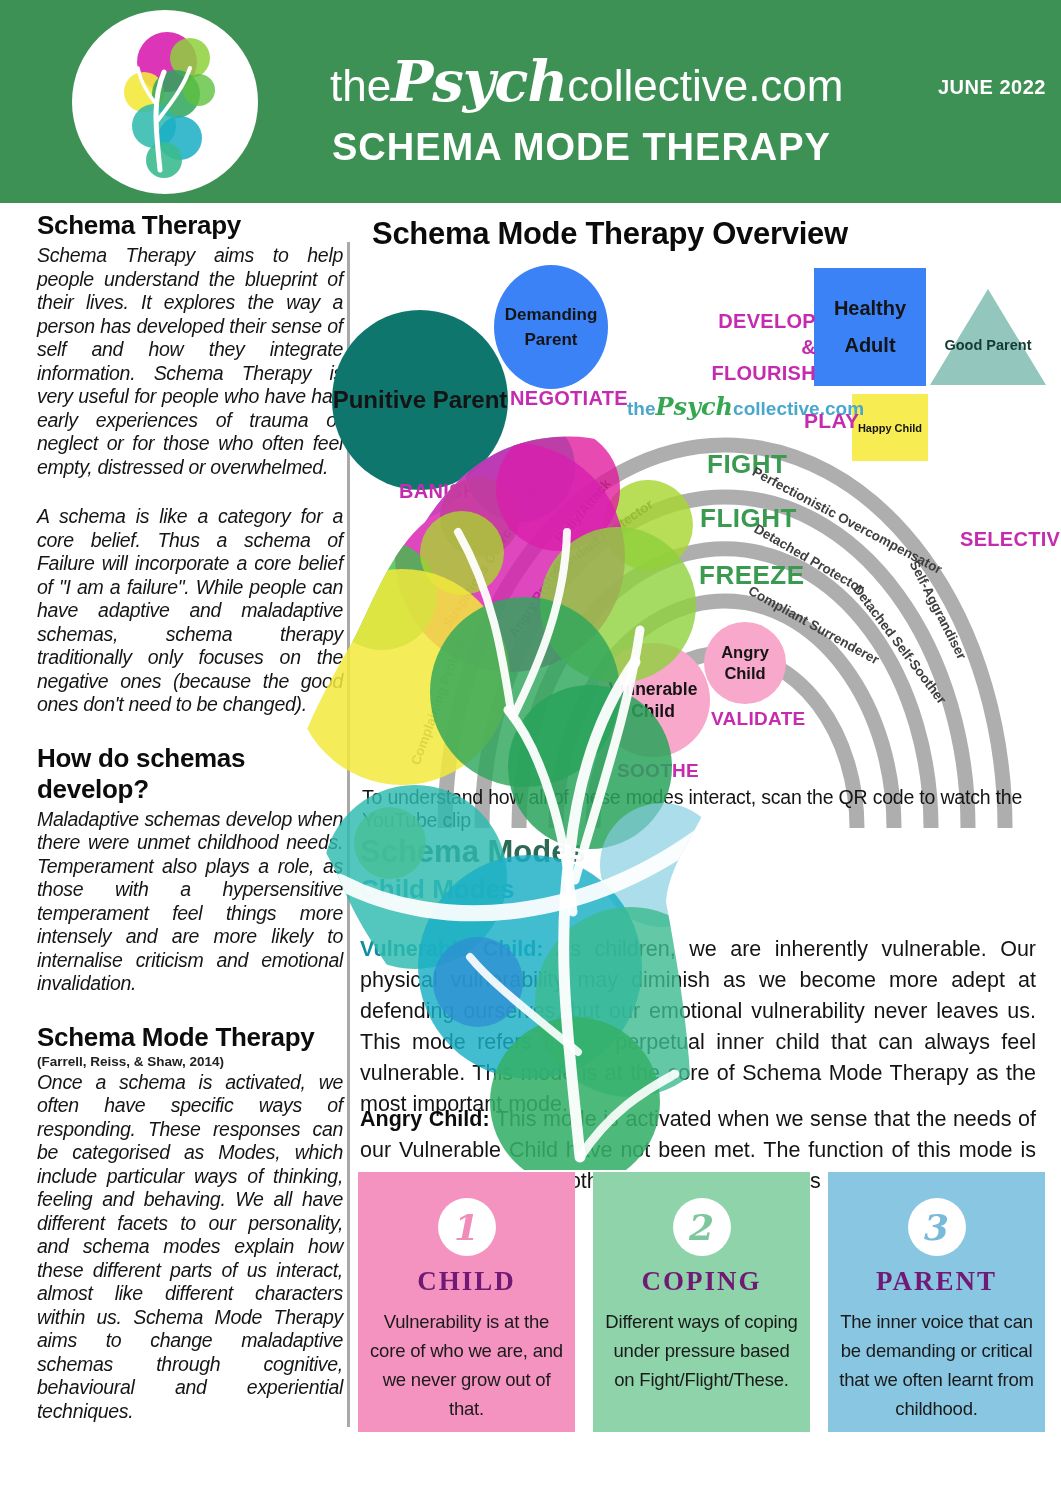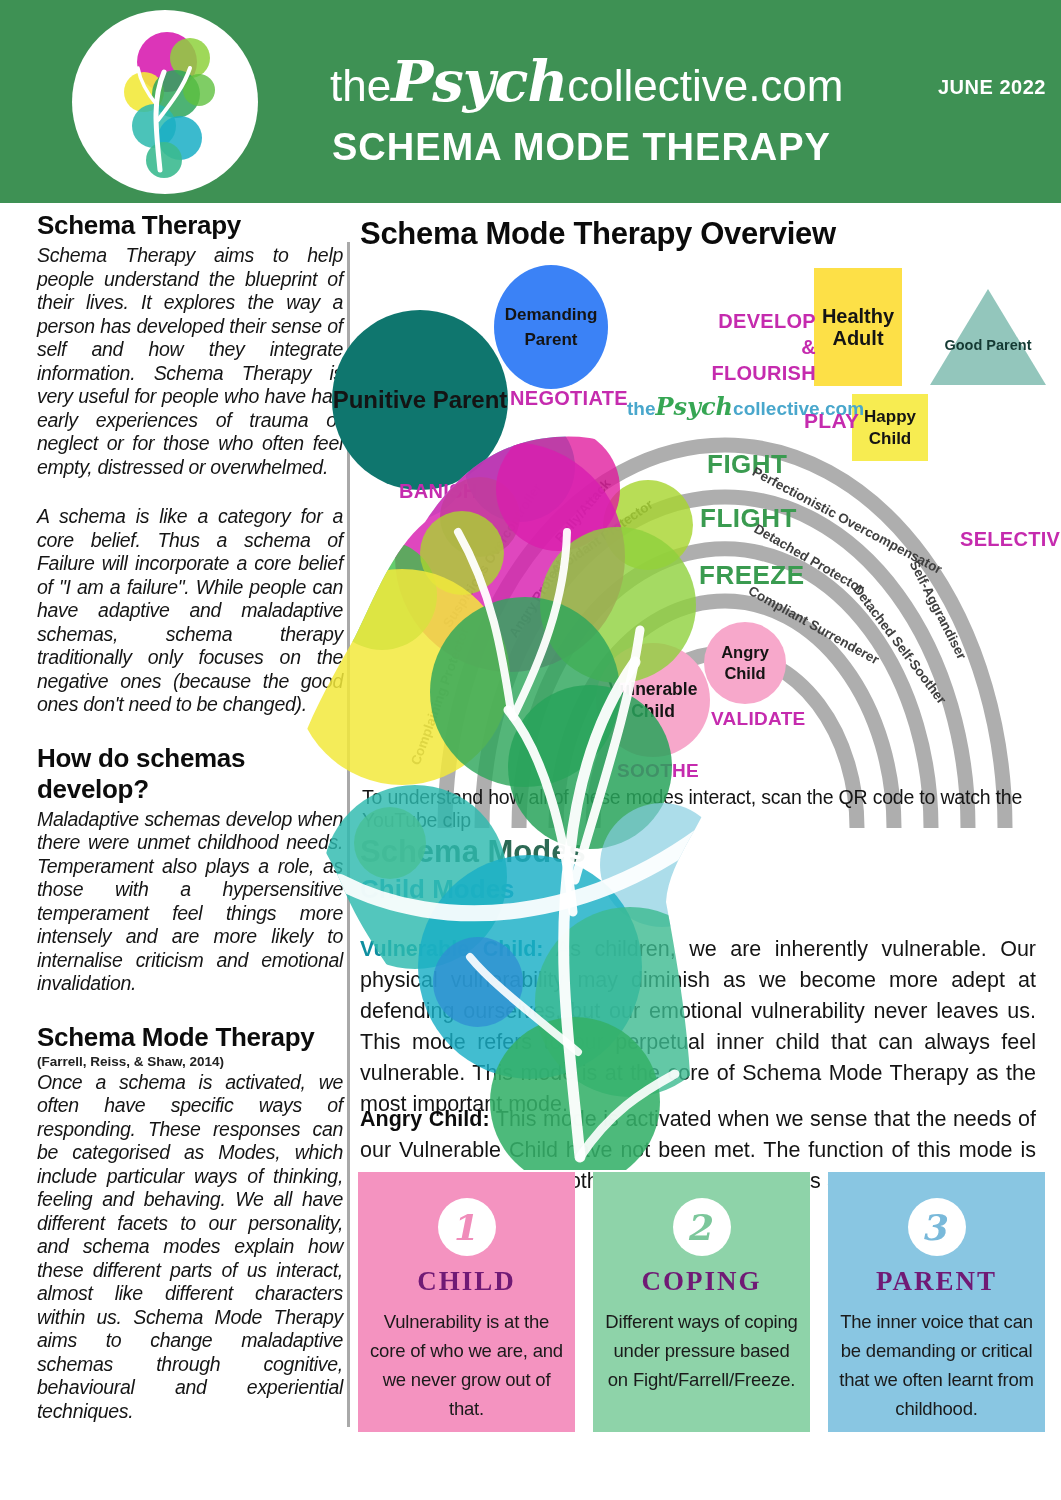--- a/index.html
+++ b/index.html
@@ -17,27 +17,27 @@
   .doc-title{position:absolute;left:332px;top:126px;color:#fff;font-size:38px;font-weight:800;letter-spacing:1px;}
 
   
   .left-col{position:absolute;left:37px;top:210px;width:306px;}
   .lc-h{font-size:26px;font-weight:800;letter-spacing:-.3px;margin:0 0 3px 0;color:#0c0c0c;}
   .lc-cite{font-size:13.5px;font-weight:700;color:#222;margin:-2px 0 2px 0;}
   .lc-b{font-size:19.5px;line-height:23.5px;text-align:justify;letter-spacing:-.3px;margin:0 0 26px 0;color:#151515;font-style:italic;}
   .divider{position:absolute;left:347px;top:242px;width:3px;height:1185px;background:#a9a9a9;}
 
   
-  .ov-title{position:absolute;left:360px;top:216px;font-size:31px;font-weight:800;letter-spacing:-.3px;color:#0b0b0b;}
+  .ov-title{position:absolute;left:372px;top:216px;font-size:31px;font-weight:800;letter-spacing:-.3px;color:#0b0b0b;}
   .node{position:absolute;display:flex;align-items:center;justify-content:center;text-align:center;font-weight:800;color:#141414;}
   .circle{border-radius:50%;}
   .n-punitive{left:332px;top:310px;width:176px;height:180px;background:#0f766e;font-size:24px;line-height:30px;}
   .n-demanding{left:494px;top:265px;width:114px;height:124px;background:#3b82f6;font-size:17px;line-height:25px;}
-  .n-healthy{left:814px;top:268px;width:88px;height:118px;background:#fde047;font-size:20px;line-height:22px;}
-  .n-happy{left:852px;top:394px;width:76px;height:67px;background:#f7ec51;font-size:17px;line-height:22px;}
+  .n-healthy{left:814px;top:268px;width:112px;height:118px;background:#3b82f6;font-size:20px;line-height:37px;}
+  .n-happy{left:852px;top:394px;width:76px;height:67px;background:#f7ec51;font-size:11px;line-height:22px;}
   .n-angry{left:704px;top:622px;width:82px;height:82px;background:#f7a8cb;font-size:16.5px;line-height:21px;}
   .n-vulnerable{left:596px;top:643px;width:114px;height:114px;background:#f7a8cb;font-size:17.5px;line-height:22px;}
   .tri-wrap{left:930px;top:286px;width:116px;height:102px;}
   .tri-label{position:absolute;left:930px;top:336px;width:116px;text-align:center;font-size:14.5px;line-height:18px;font-weight:800;color:#143a33;}
   .action{position:absolute;font-weight:800;color:#c52bae;letter-spacing:.3px;white-space:pre-line;text-align:right;}
   .a-develop{left:706px;top:308px;width:110px;font-size:20px;line-height:26px;}
   .a-negotiate{left:510px;top:387px;font-size:20px;}
   .a-play{left:804px;top:409px;font-size:21px;}
   .a-banish{left:399px;top:480px;font-size:20px;}
   .a-validate{left:711px;top:708px;font-size:19px;}
@@ -175,21 +175,21 @@
   <p class="para p2"><span class="lead-dark">Angry Child:</span><span> This mode is activated when we sense that the needs of our Vulnerable Child have not been met. The function of this mode is to gain attention from others to our unmet needs and uses anger to get noticed.</span></p>
 
   <div class="card c1">
     <div class="badge">1</div>
     <div class="card-title">CHILD</div>
     <div class="card-body">Vulnerability is at the core of who we are, and we never grow out of that.</div>
   </div>
   <div class="card c2">
     <div class="badge">2</div>
     <div class="card-title">COPING</div>
-    <div class="card-body">Different ways of coping under pressure based on Fight/Farrell/Freeze.</div>
+    <div class="card-body">Different ways of coping under pressure based on Fight/Flight/These.</div>
   </div>
   <div class="card c3">
     <div class="badge">3</div>
     <div class="card-title">PARENT</div>
     <div class="card-body">The inner voice that can be demanding or critical that we often learnt from childhood.</div>
   </div>
 
   <svg class="overlay" viewBox="0 0 460 758">
     <defs>
       <clipPath id="headclip">

